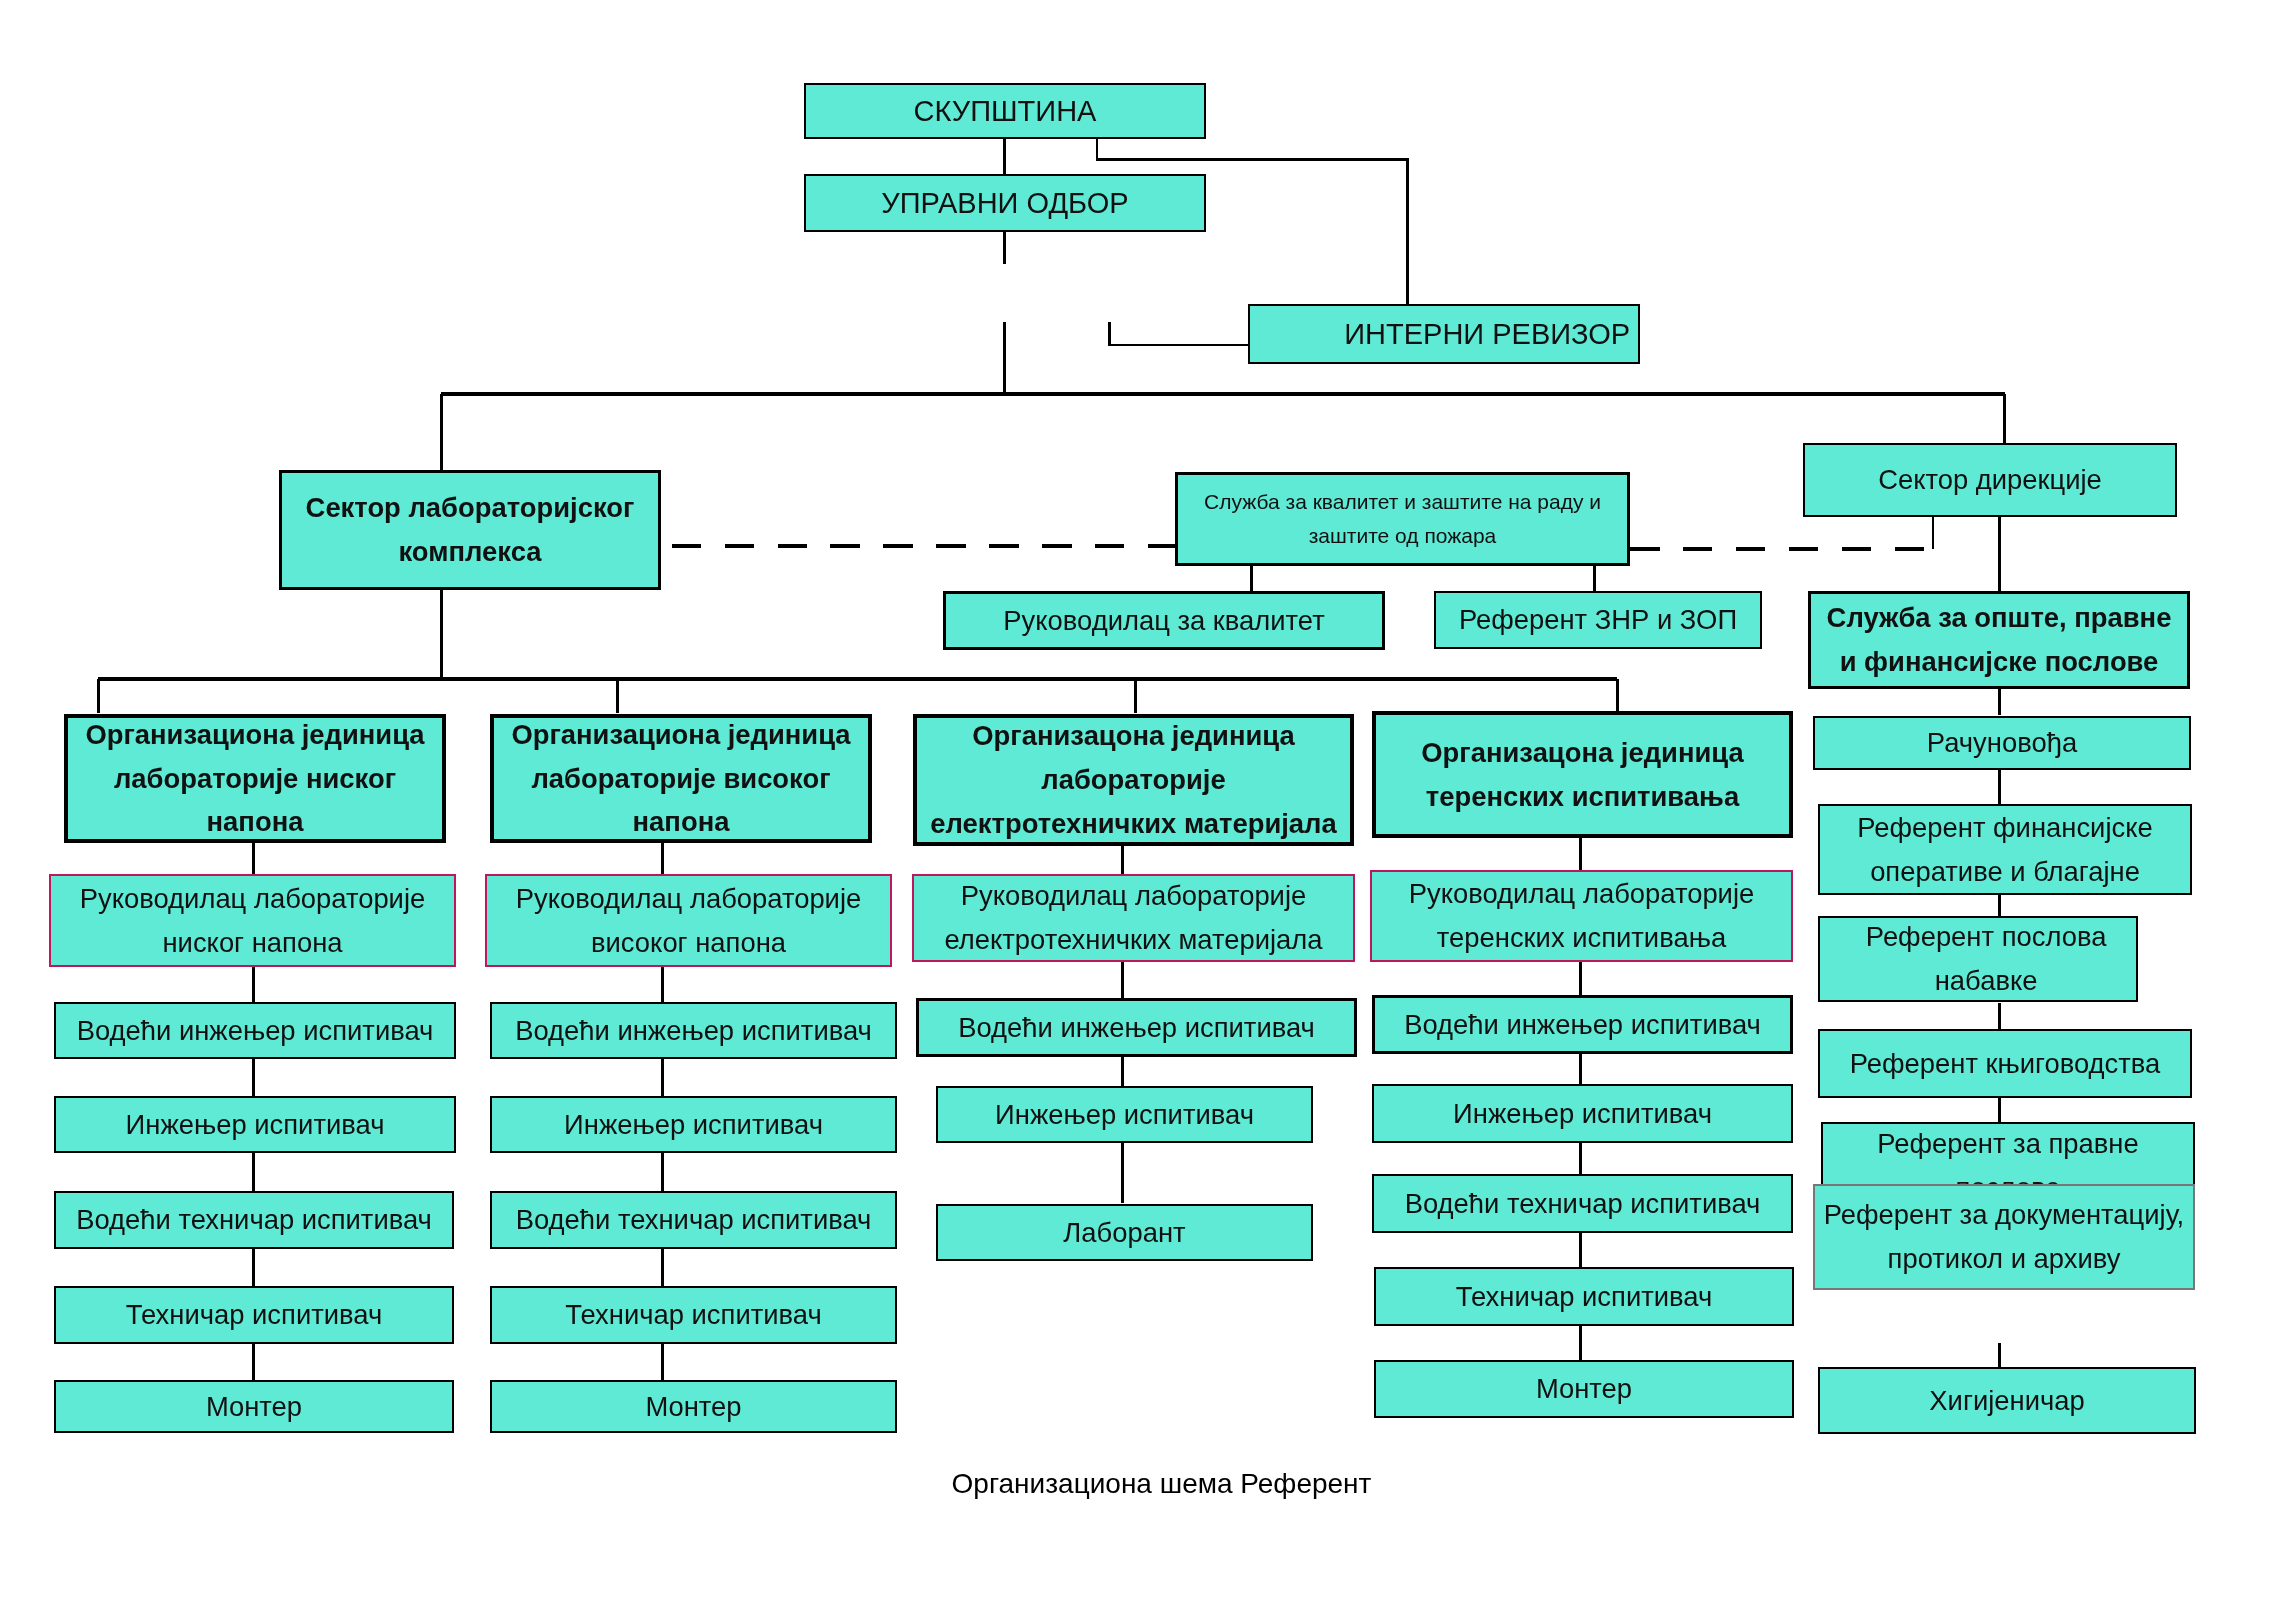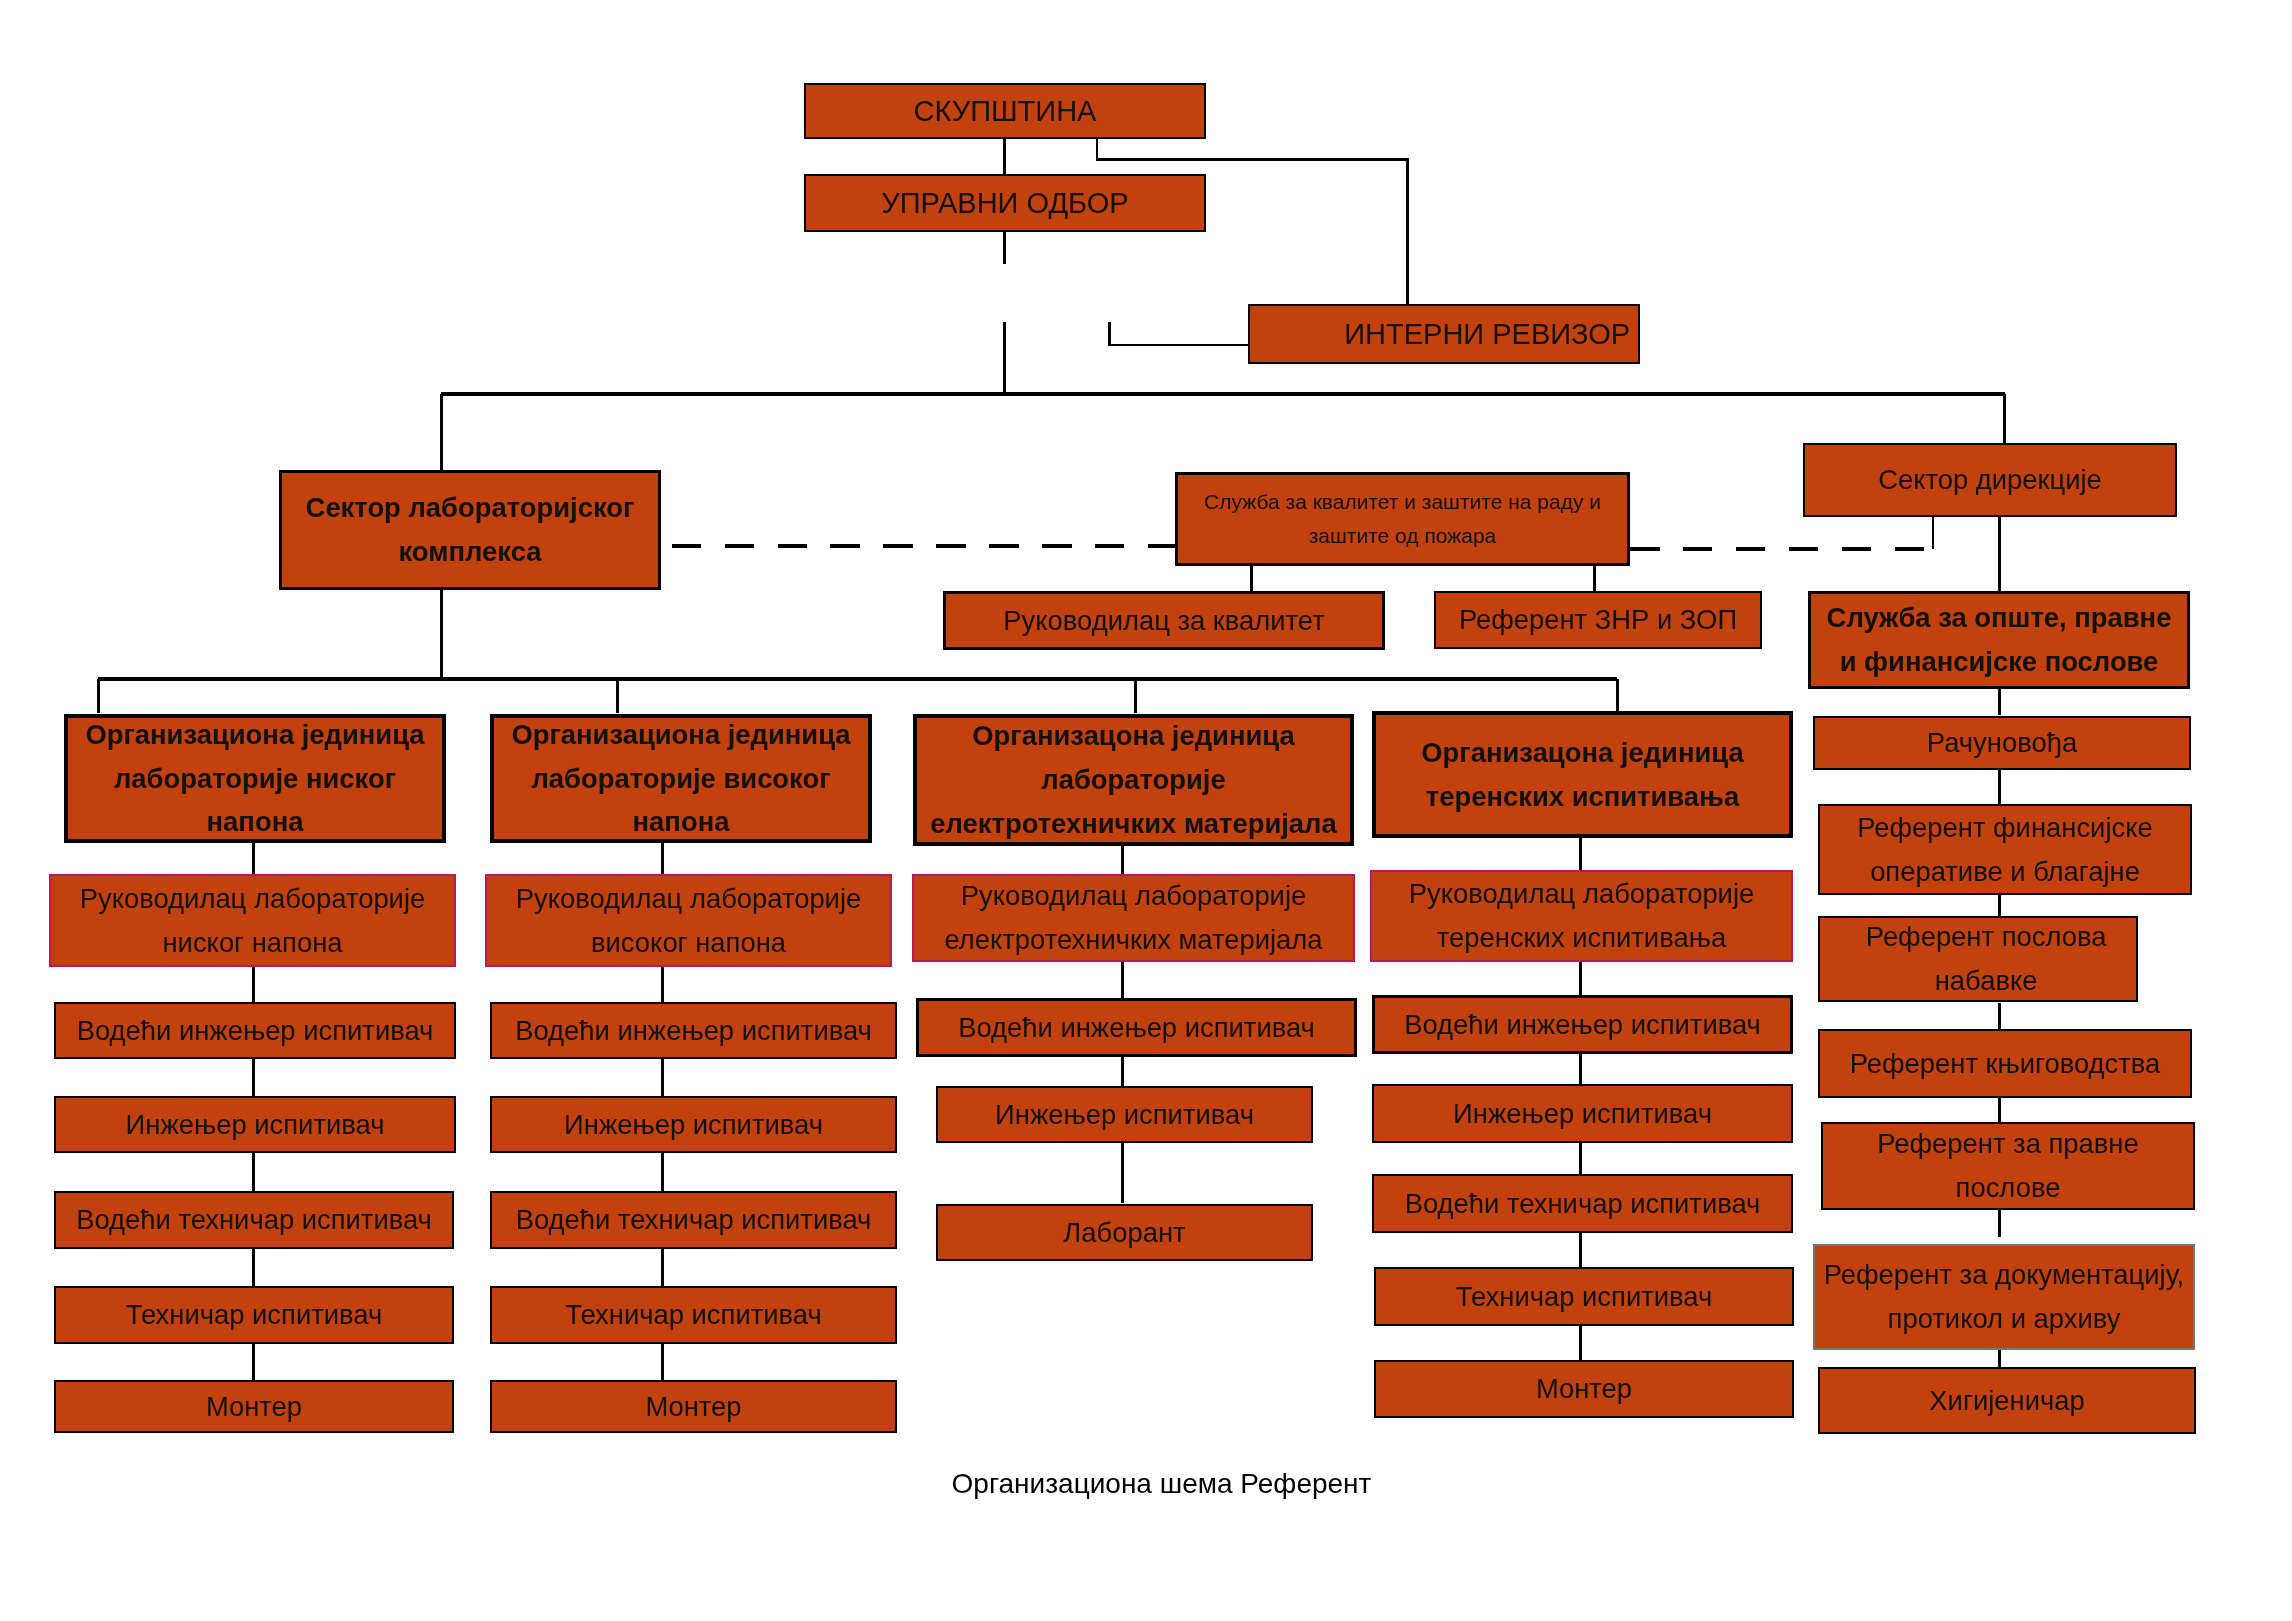--- a/index.html
+++ b/index.html
@@ -7,21 +7,21 @@
     position:relative;
     width:2293px;
     height:1621px;
     background:#ffffff;
     font-family:"Liberation Sans", sans-serif;
     color:#111;
   }
   .lines{position:absolute;left:0;top:0;width:2293px;height:1621px;}
   .box{
     position:absolute;
-    background:#c2410c;
+    background:#5eead4;
     border:2.9px solid #000;
     box-sizing:border-box;
     display:flex;
     flex-direction:column;
     align-items:center;
     justify-content:center;
     text-align:center;
     font-size:27.4px;
     line-height:1.6;
     padding:2px 7.8px;
@@ -214,21 +214,21 @@
     <span>Референт послова</span>
     <span>набавке</span>
   </div>
   <div class="box b-med" style="left:1818px;top:1029px;width:374px;height:69px;">
     <span>Референт књиговодства</span>
   </div>
   <div class="box b-med" style="left:1821px;top:1122px;width:374px;height:88px;">
     <span>Референт за правне</span>
     <span>послове</span>
   </div>
-  <div class="box b-faint" style="left:1813px;top:1244px;width:382px;height:106px;">
+  <div class="box b-faint" style="left:1813px;top:1184px;width:382px;height:106px;">
     <span>Референт за документацију,</span>
     <span>протикол и архиву</span>
   </div>
   <div class="box b-med" style="left:1818px;top:1367px;width:378px;height:67px;">
     <span>Хигијеничар</span>
   </div>
 
   <div class="caption" style="left:882px;top:1468px;width:559px;">Организациона шема Референт</div>
 
 </div>

